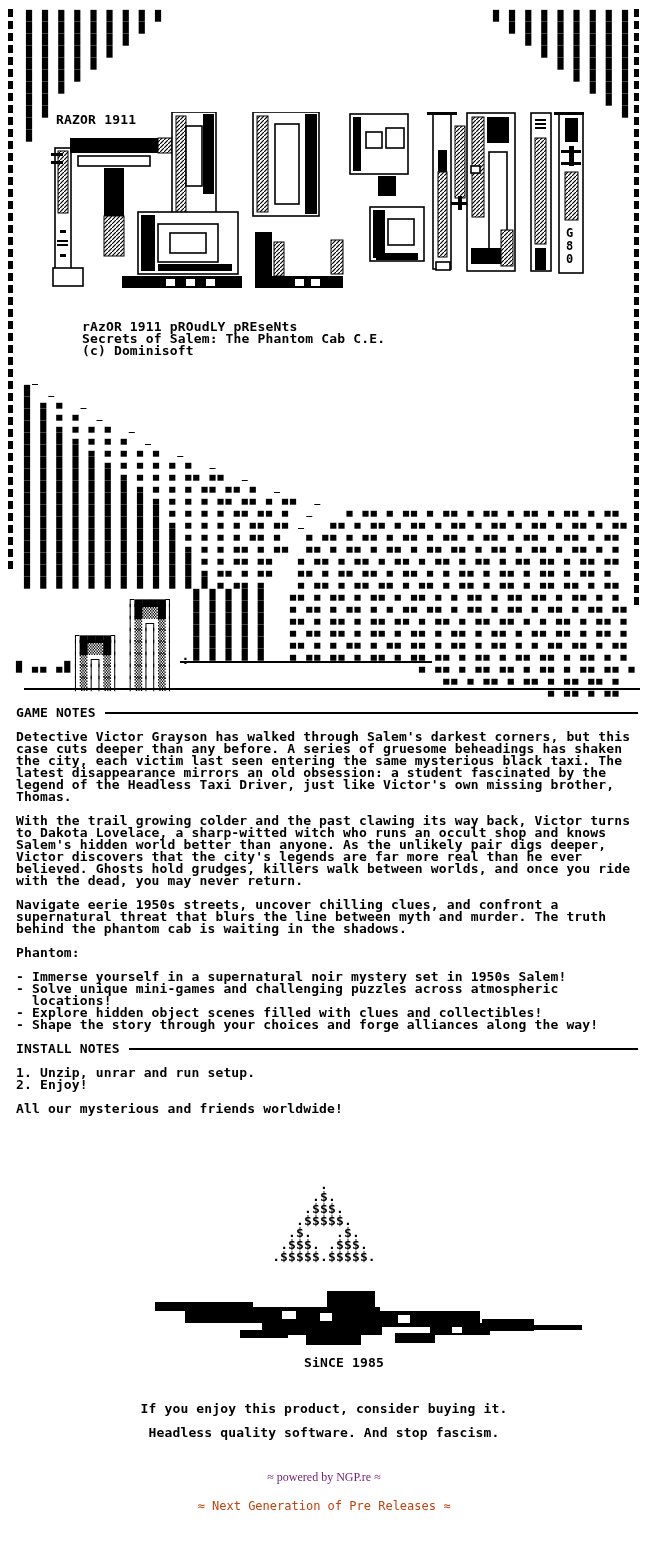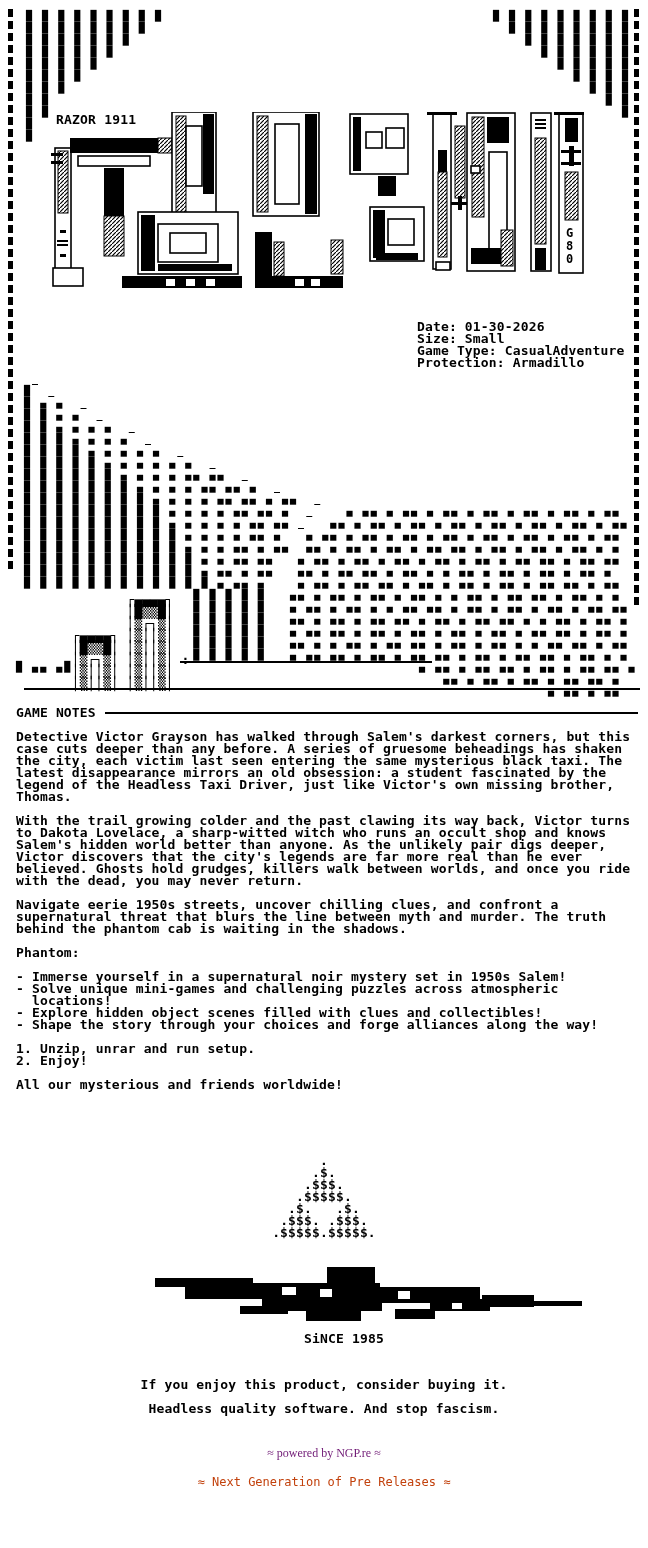--- a/index.html
+++ b/index.html
@@ -155,24 +155,23 @@
     <rect class="o" x="559" y="1" width="24" height="160"></rect>
       <rect class="b" x="554" y="0" width="30" height="3"></rect>
     <rect class="b" x="565" y="6" width="13" height="24"></rect>
     <rect class="b" x="561" y="38" width="20" height="3"></rect>
       <rect class="b" x="561" y="50" width="20" height="3"></rect>
       <rect class="b" x="569" y="34" width="5" height="20"></rect>
     <rect class="h" x="565" y="60" width="13" height="48"></rect>
   </svg>
   <div class="abs" id="g80" style="left:566px;top:227px;">G80</div>
 
-  <pre class="mono abs" style="left:417px;top:321px;" id="rel-right">Date: 01-30-2026
-Size: Small
-Game Type: CasualAdventure
-Protection: Armadillo</pre>
+  <pre class="mono abs" style="left:82px;top:321px;" id="rel-left">rAzOR 1911 pROudLY pREseNts
+Secrets of Salem: The Phantom Cab C.E.
+(c) Dominisoft</pre>
 
   <pre class="art abs" style="left:16px;top:373px;">  _
  █  _
  █ ▄ ▄  _
  █ █ ▄ ▄  _
  █ █ ▄ ▄ ▄ ▄  _
  █ █ █ ▄ ▄ ▄ ▄  _
  █ █ █ █ ▄ ▄ ▄ ▄ ▄  _
  █ █ █ █ █ ▄ ▄ ▄ ▄ ▄ ▄  _
  █ █ █ █ █ █ ▄ ▄ ▄ ▄ ▄▄ ▄▄  _
@@ -227,20 +226,24 @@
   <pre class="mono blk">Navigate eerie 1950s streets, uncover chilling clues, and confront a
 supernatural threat that blurs the line between myth and murder. The truth
 behind the phantom cab is waiting in the shadows.</pre>
   <pre class="mono blk">Phantom:</pre>
   <pre class="mono blk">- Immerse yourself in a supernatural noir mystery set in 1950s Salem!
 - Solve unique mini-games and challenging puzzles across atmospheric
   locations!
 - Explore hidden object scenes filled with clues and collectibles!
 - Shape the story through your choices and forge alliances along the way!</pre>
 
+  <div class="hdr">
+    <span class="lbl">INSTALL NOTES</span>
+    <span class="rule"></span>
+  </div>
   <pre class="mono blk">1. Unzip, unrar and run setup.
 2. Enjoy!</pre>
 
   <pre class="mono blk">All our mysterious and friends worldwide!</pre>
 </div>
 
 <pre class="mono ctr" id="pyramid">.
 .$.
 .$$$.
 .$$$$$.

